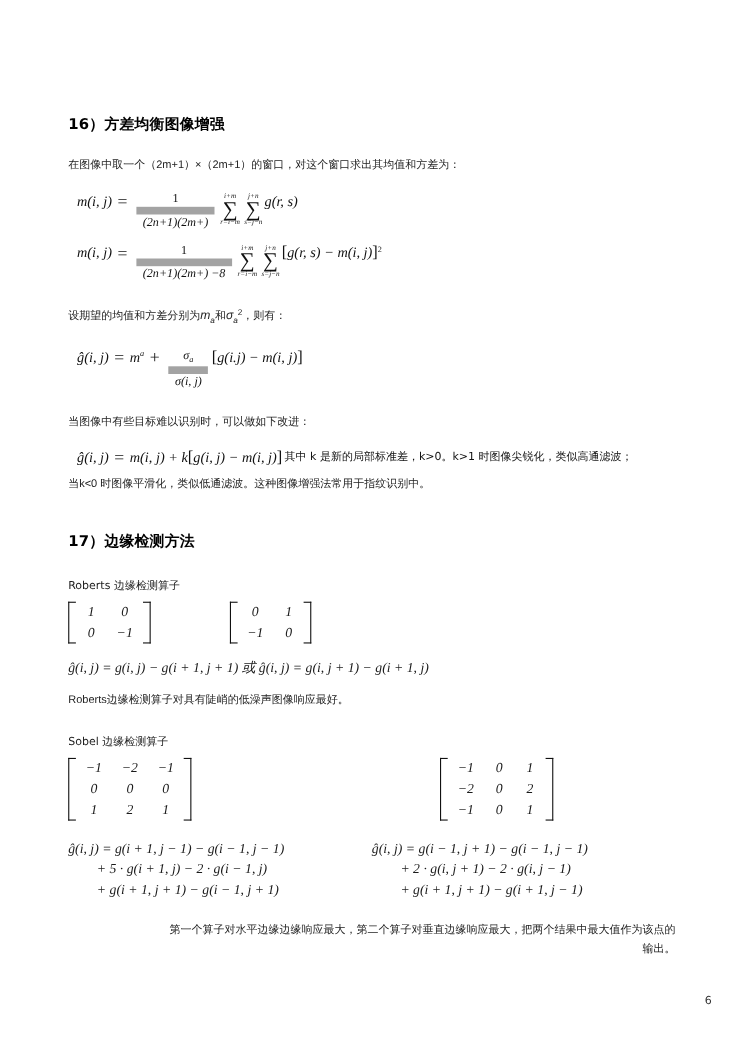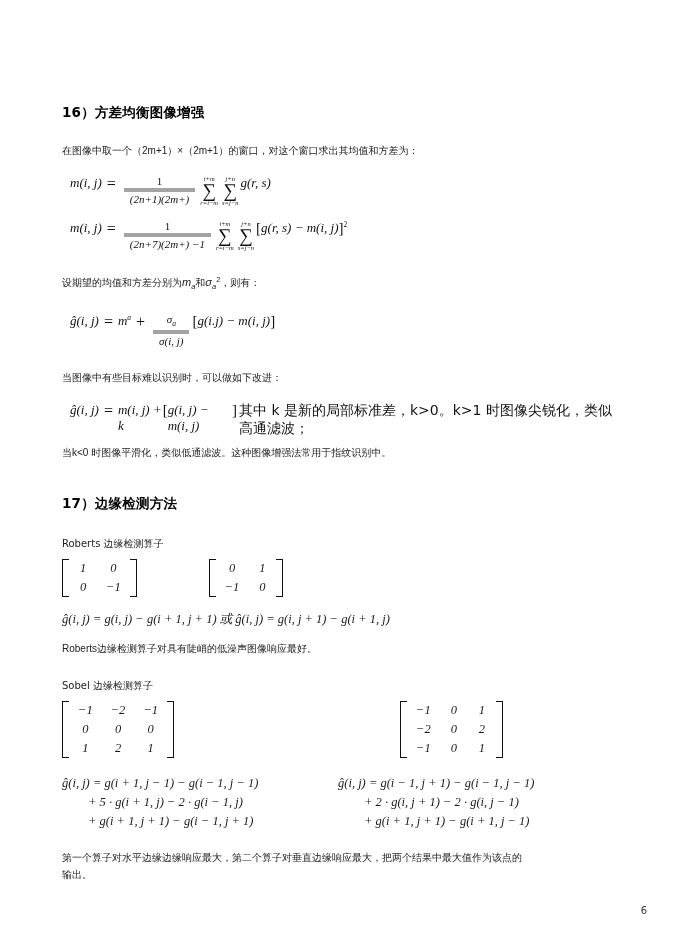--- a/index.html
+++ b/index.html
@@ -70,21 +70,21 @@
     margin: 0 3px;
   }
   .frac .num {
     font-size: 11px;
     padding: 0 6px 1px 6px;
     font-style: normal;
   }
   .frac .den {
     font-size: 11px;
     padding: 1px 6px 0 6px;
-    border-top: 4px solid #a3a3a3;
+    border-top: 7px solid #a3a3a3;
     font-style: italic;
   }
   .sum {
     display: inline-flex;
     flex-direction: column;
     align-items: center;
     vertical-align: middle;
     margin: 0 2px;
     font-style: normal;
   }
@@ -206,21 +206,21 @@
           <span class="fn">g(r, s)</span>
         </div>
       </div>
 
       <div class="formula">
         <div class="f-row" style="margin-left:8px;">
           <span class="f-lhs">m(i, j)</span>
           <span class="eq">=</span>
           <span class="frac">
             <span class="num">1</span>
-            <span class="den">(2n+7)(2m+) −1</span>
+            <span class="den">(2n+1)(2m+) −8</span>
           </span>
           <span class="sum">
             <span class="sum-top">i+m</span>
             <span class="sum-sym">∑</span>
             <span class="sum-bot">r=i−m</span>
           </span>
           <span class="sum">
             <span class="sum-top">j+n</span>
             <span class="sum-sym">∑</span>
             <span class="sum-bot">s=j−n</span>
@@ -256,21 +256,21 @@
       <p class="body-text" style="margin-top:22px;">当图像中有些目标难以识别时，可以做如下改进：</p>
 
       <div class="formula" style="margin-bottom:6px;">
         <div class="f-row" style="margin-left:8px;">
           <span class="f-lhs">ĝ(i, j)</span>
           <span class="eq">=</span>
           <span class="fn">m(i, j) + k</span>
           <span class="brk">[</span>
           <span class="fn">g(i, j) − m(i, j)</span>
           <span class="brk">]</span>
-          <span style="font-family:'DejaVu Sans',sans-serif;font-style:normal;font-size:14px;padding-left:2px;">其中 k 是新的局部标准差，k&gt;0。k&gt;1 时图像尖锐化，类似高通滤波；</span>
+          <span style="font-family:'DejaVu Sans',sans-serif;font-style:normal;font-size:10px;padding-left:2px;">其中 k 是新的局部标准差，k&gt;0。k&gt;1 时图像尖锐化，类似高通滤波；</span>
         </div>
       </div>
 
       <p class="body-text">当k&lt;0 时图像平滑化，类似低通滤波。这种图像增强法常用于指纹识别中。</p>
     </div>
 
     <div class="section-17" style="margin-top:34px;">
       <h2 class="section-heading">17）边缘检测方法</h2>
 
       <p class="subhead" style="margin-top:24px;">Roberts  边缘检测算子</p>
@@ -373,21 +373,21 @@
           <div class="ind">+ 5 · g(i + 1, j) − 2 · g(i − 1, j)</div>
           <div class="ind">+ g(i + 1, j + 1) − g(i − 1, j + 1)</div>
         </div>
         <div class="col">
           <div>ĝ(i, j) = g(i − 1, j + 1) − g(i − 1, j − 1)</div>
           <div class="ind">+ 2 · g(i, j + 1) − 2 · g(i, j − 1)</div>
           <div class="ind">+ g(i + 1, j + 1) − g(i + 1, j − 1)</div>
         </div>
       </div>
 
-      <p class="body-text" style="margin-top:18px;margin-bottom:16px;">
+      <p class="body-text" style="margin-top:18px;margin-bottom:16px;text-align:right;">
         <span>第一个算子对水平边缘边缘响应最大，第二个算子对垂直边缘响应最大，把两个结果中最大值作为该点的</span><br>
         <span>输出。</span>
       </p>
     </div>
 
   </div>
 
   <div class="page-number">6</div>
 </div>
 

